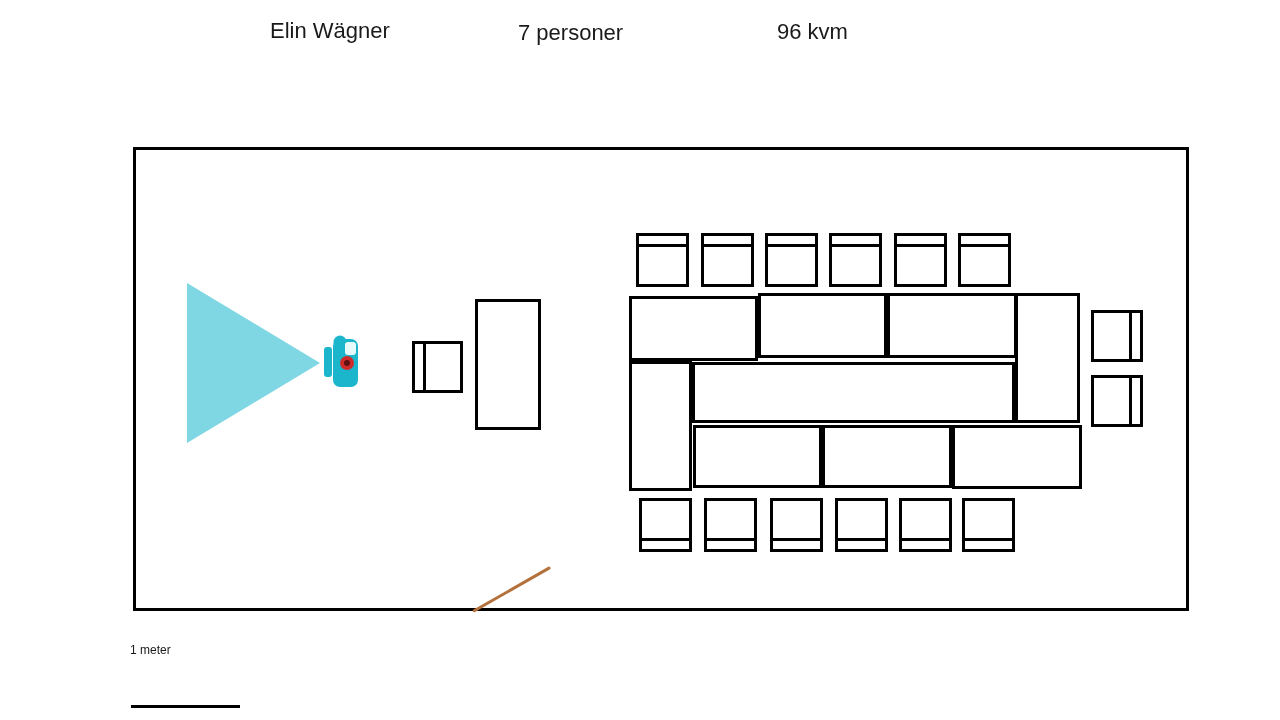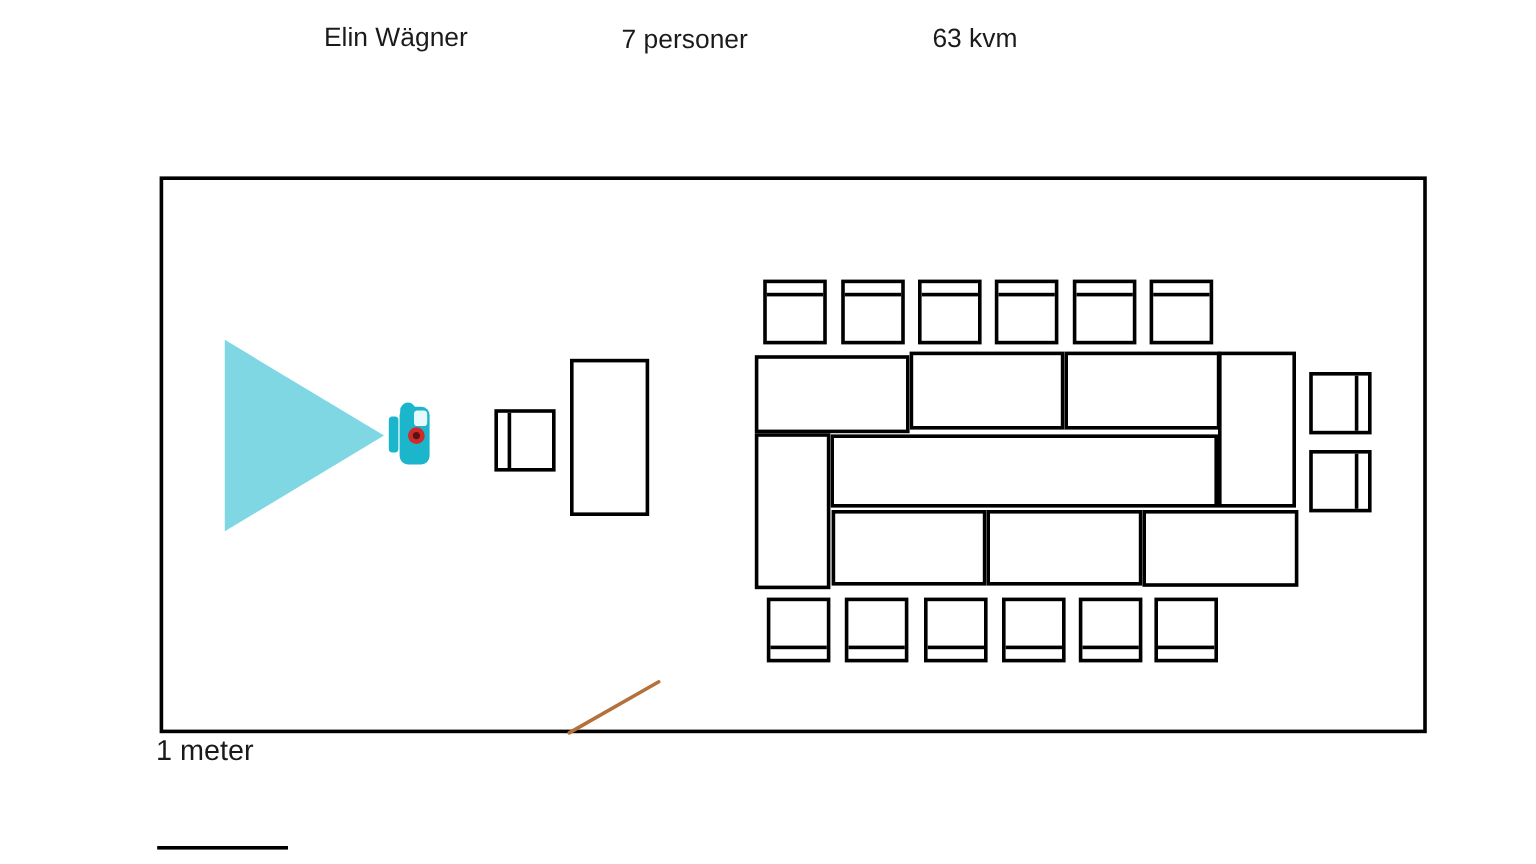--- a/index.html
+++ b/index.html
@@ -26,29 +26,29 @@
     position:absolute;
     clip-path:polygon(0 0, 100% 50%, 0 100%);
     background:var(--beam,#7ed7e3);
   }
   #projector{position:absolute;}
   #door{
     position:absolute;height:3px;border-radius:2px;
     transform-origin:0 50%;
     background:var(--door,#b5713b);
   }
-  #scale-label{position:absolute;left:130px;top:612px;font-size:24px;}
+  #scale-label{position:absolute;left:130px;top:643px;font-size:12px;}
   #scale-bar{position:absolute;background:#000;}
 </style>
 </head>
 <body>
 
 <div class="hdr-label" id="room-name">Elin Wägner</div>
 <div class="hdr-label" id="capacity">7 personer</div>
-<div class="hdr-label" id="area">63 kvm</div>
+<div class="hdr-label" id="area">96 kvm</div>
 
 <div id="plan">
   <div id="room" style="position: absolute; left: 133px; top: 147px; width: 1056px; height: 464px;"></div>
 
   <div id="beam" style="position: absolute; left: 187px; top: 283px; width: 133px; height: 160px;"></div>
 
   <svg id="projector" viewBox="0 0 40 58" width="40" height="58" style="position: absolute; left: 320px; top: 333px; width: 40px; height: 58px;">
     <rect x="4" y="14" width="8" height="30" rx="3" fill="var(--proj,#1cb6cc)"></rect>
     <circle cx="20" cy="9" r="6.5" fill="var(--proj,#1cb6cc)"></circle>
     <rect x="13" y="6" width="25" height="48" rx="7" fill="var(--proj,#1cb6cc)"></rect>

